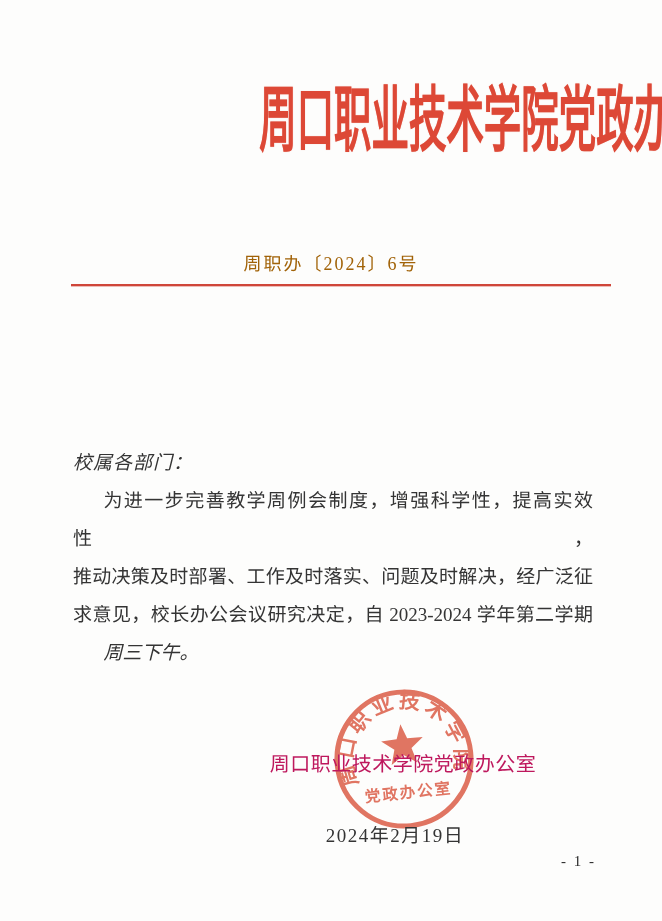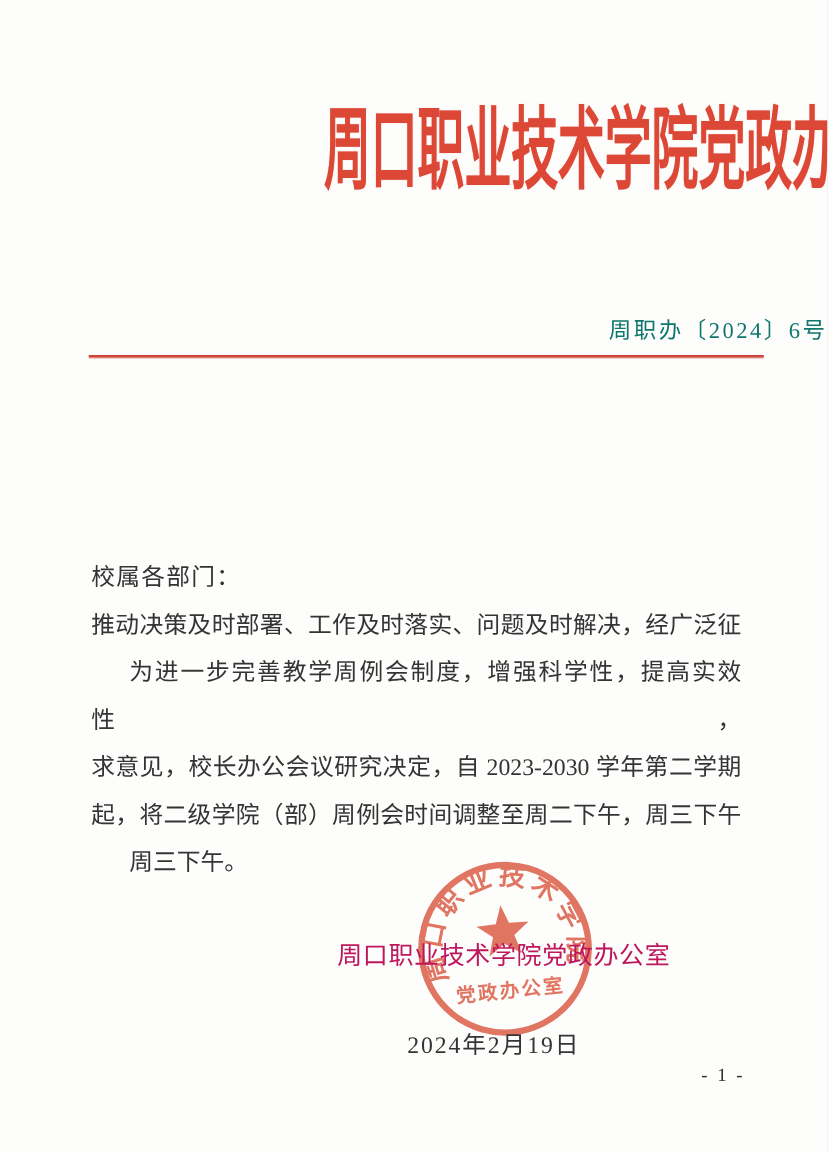--- a/index.html
+++ b/index.html
@@ -38,24 +38,24 @@
     transform-origin: center center;
     text-shadow: 0 0 1px rgba(221, 72, 54, 0.55);
   }
 
   
   .doc-number {
     position: absolute;
     top: 249px;
     left: 0;
     width: 100%;
-    text-align: right;
+    text-align: center;
     font-size: 18px;
     letter-spacing: 2px;
-    color: #0f766e;
+    color: #a16207;
   }
 
   
   .red-line {
     position: absolute;
     top: 284px;
     left: 71px;
     width: 540px;
     height: 2px;
     background: #cf4639;
@@ -88,20 +88,21 @@
   .body-line {
     text-align: justify;
     text-align-last: justify;
   }
   .body-line.first {
     text-indent: 1.6em;
   }
   .body-line.last {
     text-align: left;
     text-align-last: left;
+    font-style: italic;
   }
   .salutation {
     letter-spacing: 1px;
   }
   .closing {
     text-indent: 1.6em;
   }
 
   
   .signature {
@@ -156,24 +157,23 @@
     <span class="lh-text">周口职业技术学院党政办公室文件</span>
   </div>
 
   <div class="doc-number">周职办〔2024〕6号</div>
 
   <div class="red-line"></div>
 
 
   <div class="body-block">
     <div class="body-line last salutation">校属各部门：</div>
+    <div class="body-line first">为进一步完善教学周例会制度，增强科学性，提高实效性，</div>
     <div class="body-line">推动决策及时部署、工作及时落实、问题及时解决，经广泛征</div>
-    <div class="body-line first">为进一步完善教学周例会制度，增强科学性，提高实效性，</div>
-    <div class="body-line">求意见，校长办公会议研究决定，自 2023-2030 学年第二学期</div>
-    <div class="body-line">起，将二级学院（部）周例会时间调整至周二下午，周三下午</div>
+    <div class="body-line">求意见，校长办公会议研究决定，自 2023-2024 学年第二学期</div>
     <div class="body-line last closing">周三下午。</div>
   </div>
 
   <svg class="seal" viewBox="-74 -74 148 148" xmlns="http://www.w3.org/2000/svg" aria-hidden="true">
     <defs>
       <path id="sealArc" d="M -46.2 21.6 A 51 51 0 1 1 46.2 21.6" fill="none"></path>
     </defs>
     <circle cx="0" cy="0" r="67" fill="none" stroke="#dc5740" stroke-width="5"></circle>
     <path transform="translate(0,-13)" d="M 0,-22 L -5.3,-7.3 L -20.9,-6.8 L -8.6,2.8 L -12.9,17.8 L 0,9 L 12.9,17.8 L 8.6,2.8 L 20.9,-6.8 L 5.3,-7.3 Z" fill="#dc5740"></path>
     <text font-size="21" font-weight="bold" fill="#dc5740" font-family="'Liberation Serif','DejaVu Serif',serif">

